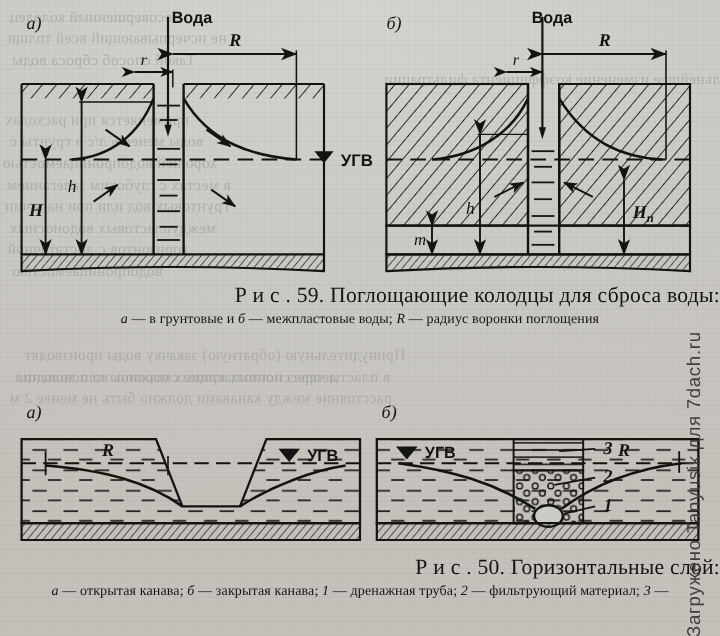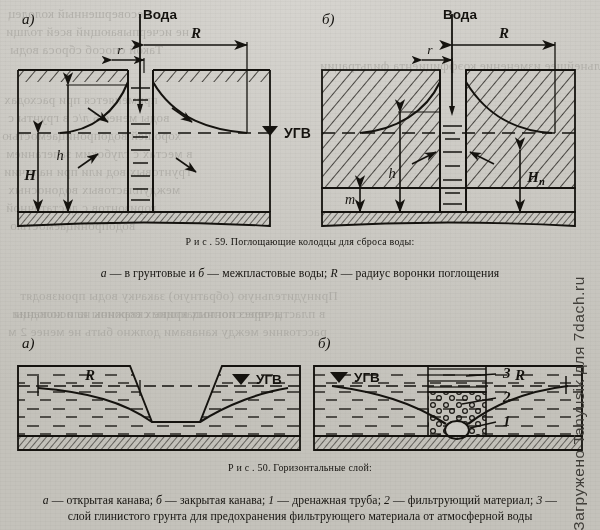--- a/index.html
+++ b/index.html
@@ -21,22 +21,22 @@
     font-size:13px;letter-spacing:.3px;white-space:nowrap;
     transform:scaleX(-1);filter:blur(.6px);
     user-select:none;pointer-events:none;
   }
   .fig{position:absolute;}
   svg{display:block;overflow:visible;}
   .cap{
     position:absolute;width:100%;text-align:center;color:#15130f;
     font-family:"Liberation Serif", serif;
   }
-  .cap .t1{font-size:10px;letter-spacing:.2px;}
-  .cap .t2{font-size:11.7px;letter-spacing:.1px;margin-top:20px;}
+  .cap .t1{font-size:18px;letter-spacing:.2px;text-align:right;}
+  .cap .t2{font-size:11.7px;letter-spacing:.1px;margin-top:2px;}
   .cap i{font-style:italic;}
   .wmwrap{position:absolute;right:6px;top:276px;height:250px;width:30px;}
   .wmtext{
     position:absolute;left:50%;top:0;
     writing-mode:vertical-rl;text-orientation:mixed;
     font-family:"Liberation Sans", sans-serif;font-size:15.5px;
     color:#403e39;white-space:nowrap;letter-spacing:.6px;
     transform:translateX(-50%) rotate(180deg);
   }
 </style>
@@ -284,21 +284,20 @@
     </svg>
   </div>
 
   <div class="cap" style="left:0;top:462px;">
     <div class="t1">
       <span>Р и с . 50.</span>
       <span>Горизонтальные слой:</span>
     </div>
     <div class="t2" style="text-align:center;padding:0 6px;line-height:1.35;">
       <i>а</i><span> — открытая канава; </span><i>б</i><span> — закрытая канава; </span><i>1</i><span> — дренажная труба; </span><i>2</i><span> — фильтрующий материал; </span><i>3</i><span> — </span><br>
-      <span>слой глинистого грунта для предохранения фильтрующего материала от атмосферной воды</span>
     </div>
   </div>
 
   <div class="wmwrap">
     <div class="wmtext">Загружено Tanyusik для 7dach.ru</div>
   </div>
 
 </div>
 
 </body></html>

